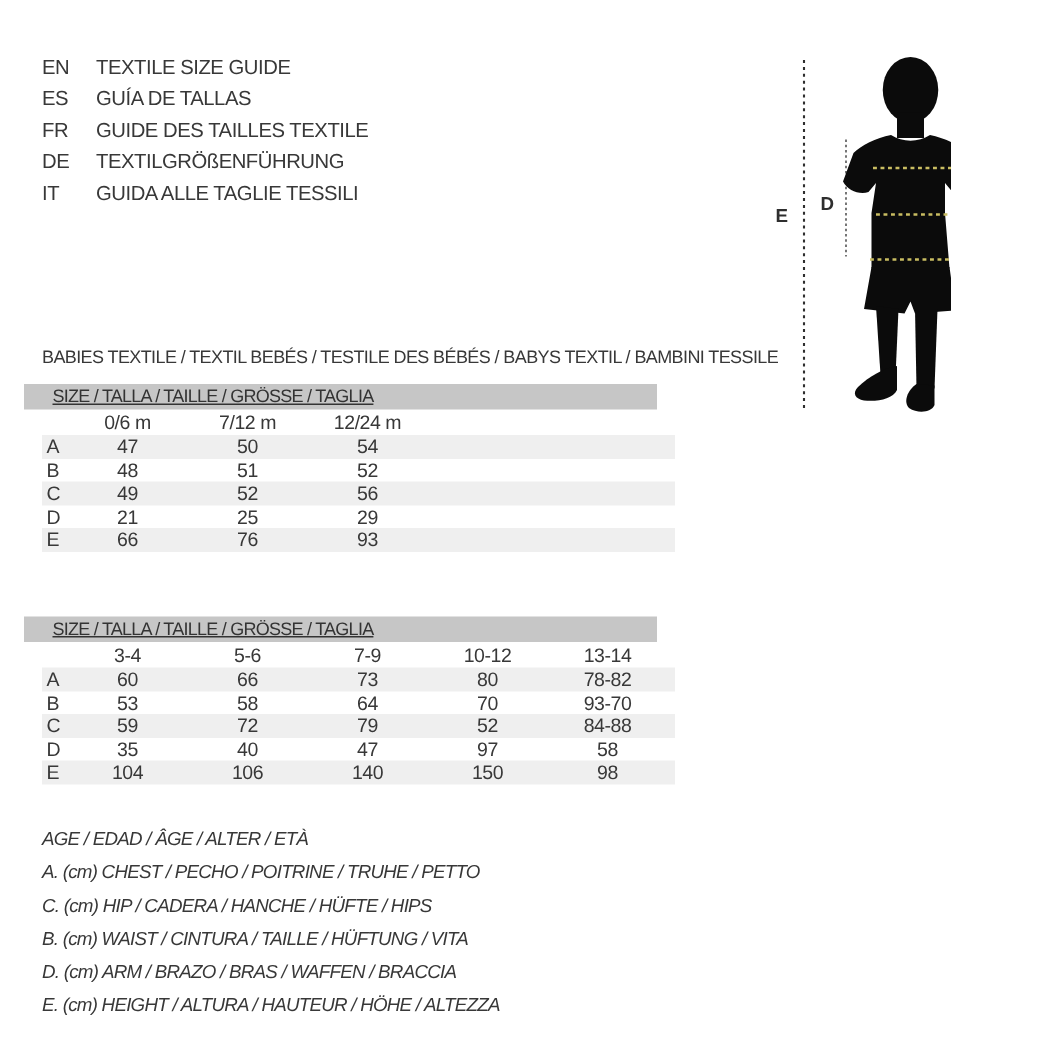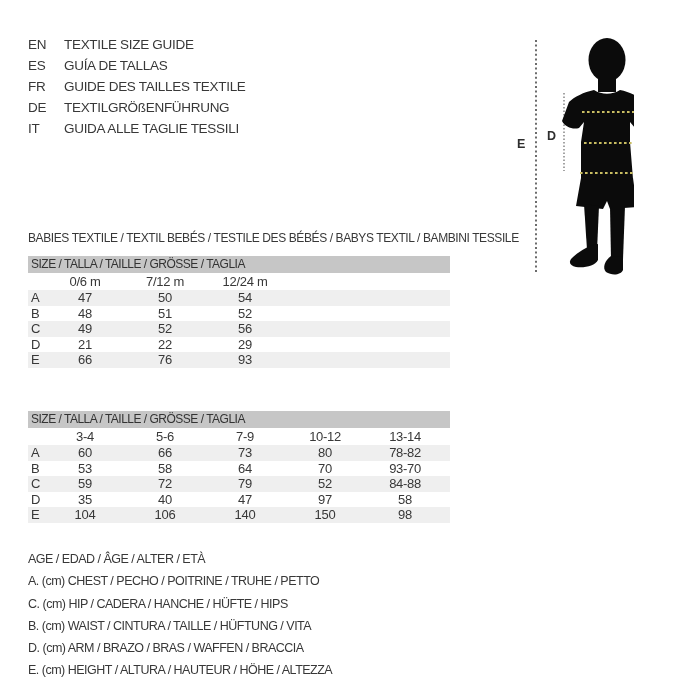--- a/index.html
+++ b/index.html
@@ -12,31 +12,31 @@
   .lang-code{width:36px;}
   .lang-title{white-space:nowrap;}
 
   
   .figure{position:absolute;left:510px;top:30px;width:180px;height:256px;}
   .figure svg{display:block;}
   .fig-label{font-family:"Liberation Sans",sans-serif;font-size:12.5px;font-weight:700;fill:#2e2e2e;}
 
   
   .sec-title{position:absolute;left:28px;font-size:12px;letter-spacing:-0.4px;white-space:nowrap;}
-  .size-bar{position:absolute;left:28px;width:422px;height:17px;line-height:17px;background:#c6c6c6;
-            font-size:12px;letter-spacing:-0.5px;padding-left:3px;box-sizing:border-box;color:#333;}
+  .size-bar{position:absolute;left:16px;width:422px;height:17px;line-height:17px;background:#c6c6c6;
+            font-size:12px;letter-spacing:-0.5px;padding-left:19px;box-sizing:border-box;color:#333;text-decoration:underline;}
   .thead,.trow{position:absolute;left:28px;width:422px;display:flex;font-size:13px;letter-spacing:-0.3px;}
   .thead{height:16px;line-height:16px;}
   .trow{height:15.6px;line-height:15.6px;}
   .striped{background:#efefef;}
   .tl{width:17px;padding-left:3px;box-sizing:border-box;}
   .tc{width:80px;text-align:center;}
 
   
-  .legend{position:absolute;left:28px;top:548px;font-size:12.5px;letter-spacing:-0.5px;line-height:22.3px;}
+  .legend{position:absolute;left:28px;top:548px;font-size:12.5px;letter-spacing:-0.5px;line-height:22.3px;font-style:italic;}
   .legend div{white-space:nowrap;}
 </style>
 </head>
 <body>
 
 <div class="page">
 
   <div class="lang-list">
     <div class="lang-row">
       <span class="lang-code">EN</span>
@@ -116,21 +116,21 @@
   </div>
   <div class="trow striped" style="top:321.2px;">
     <span class="tl">C</span>
     <span class="tc">49</span>
     <span class="tc">52</span>
     <span class="tc">56</span>
   </div>
   <div class="trow" style="top:336.8px;">
     <span class="tl">D</span>
     <span class="tc">21</span>
-    <span class="tc">22</span>
+    <span class="tc">25</span>
     <span class="tc">29</span>
   </div>
   <div class="trow striped" style="top:352.4px;">
     <span class="tl">E</span>
     <span class="tc">66</span>
     <span class="tc">76</span>
     <span class="tc">93</span>
   </div>
 
   <div class="size-bar" style="top:411px;">SIZE / TALLA / TAILLE / GRÖSSE / TAGLIA</div>

